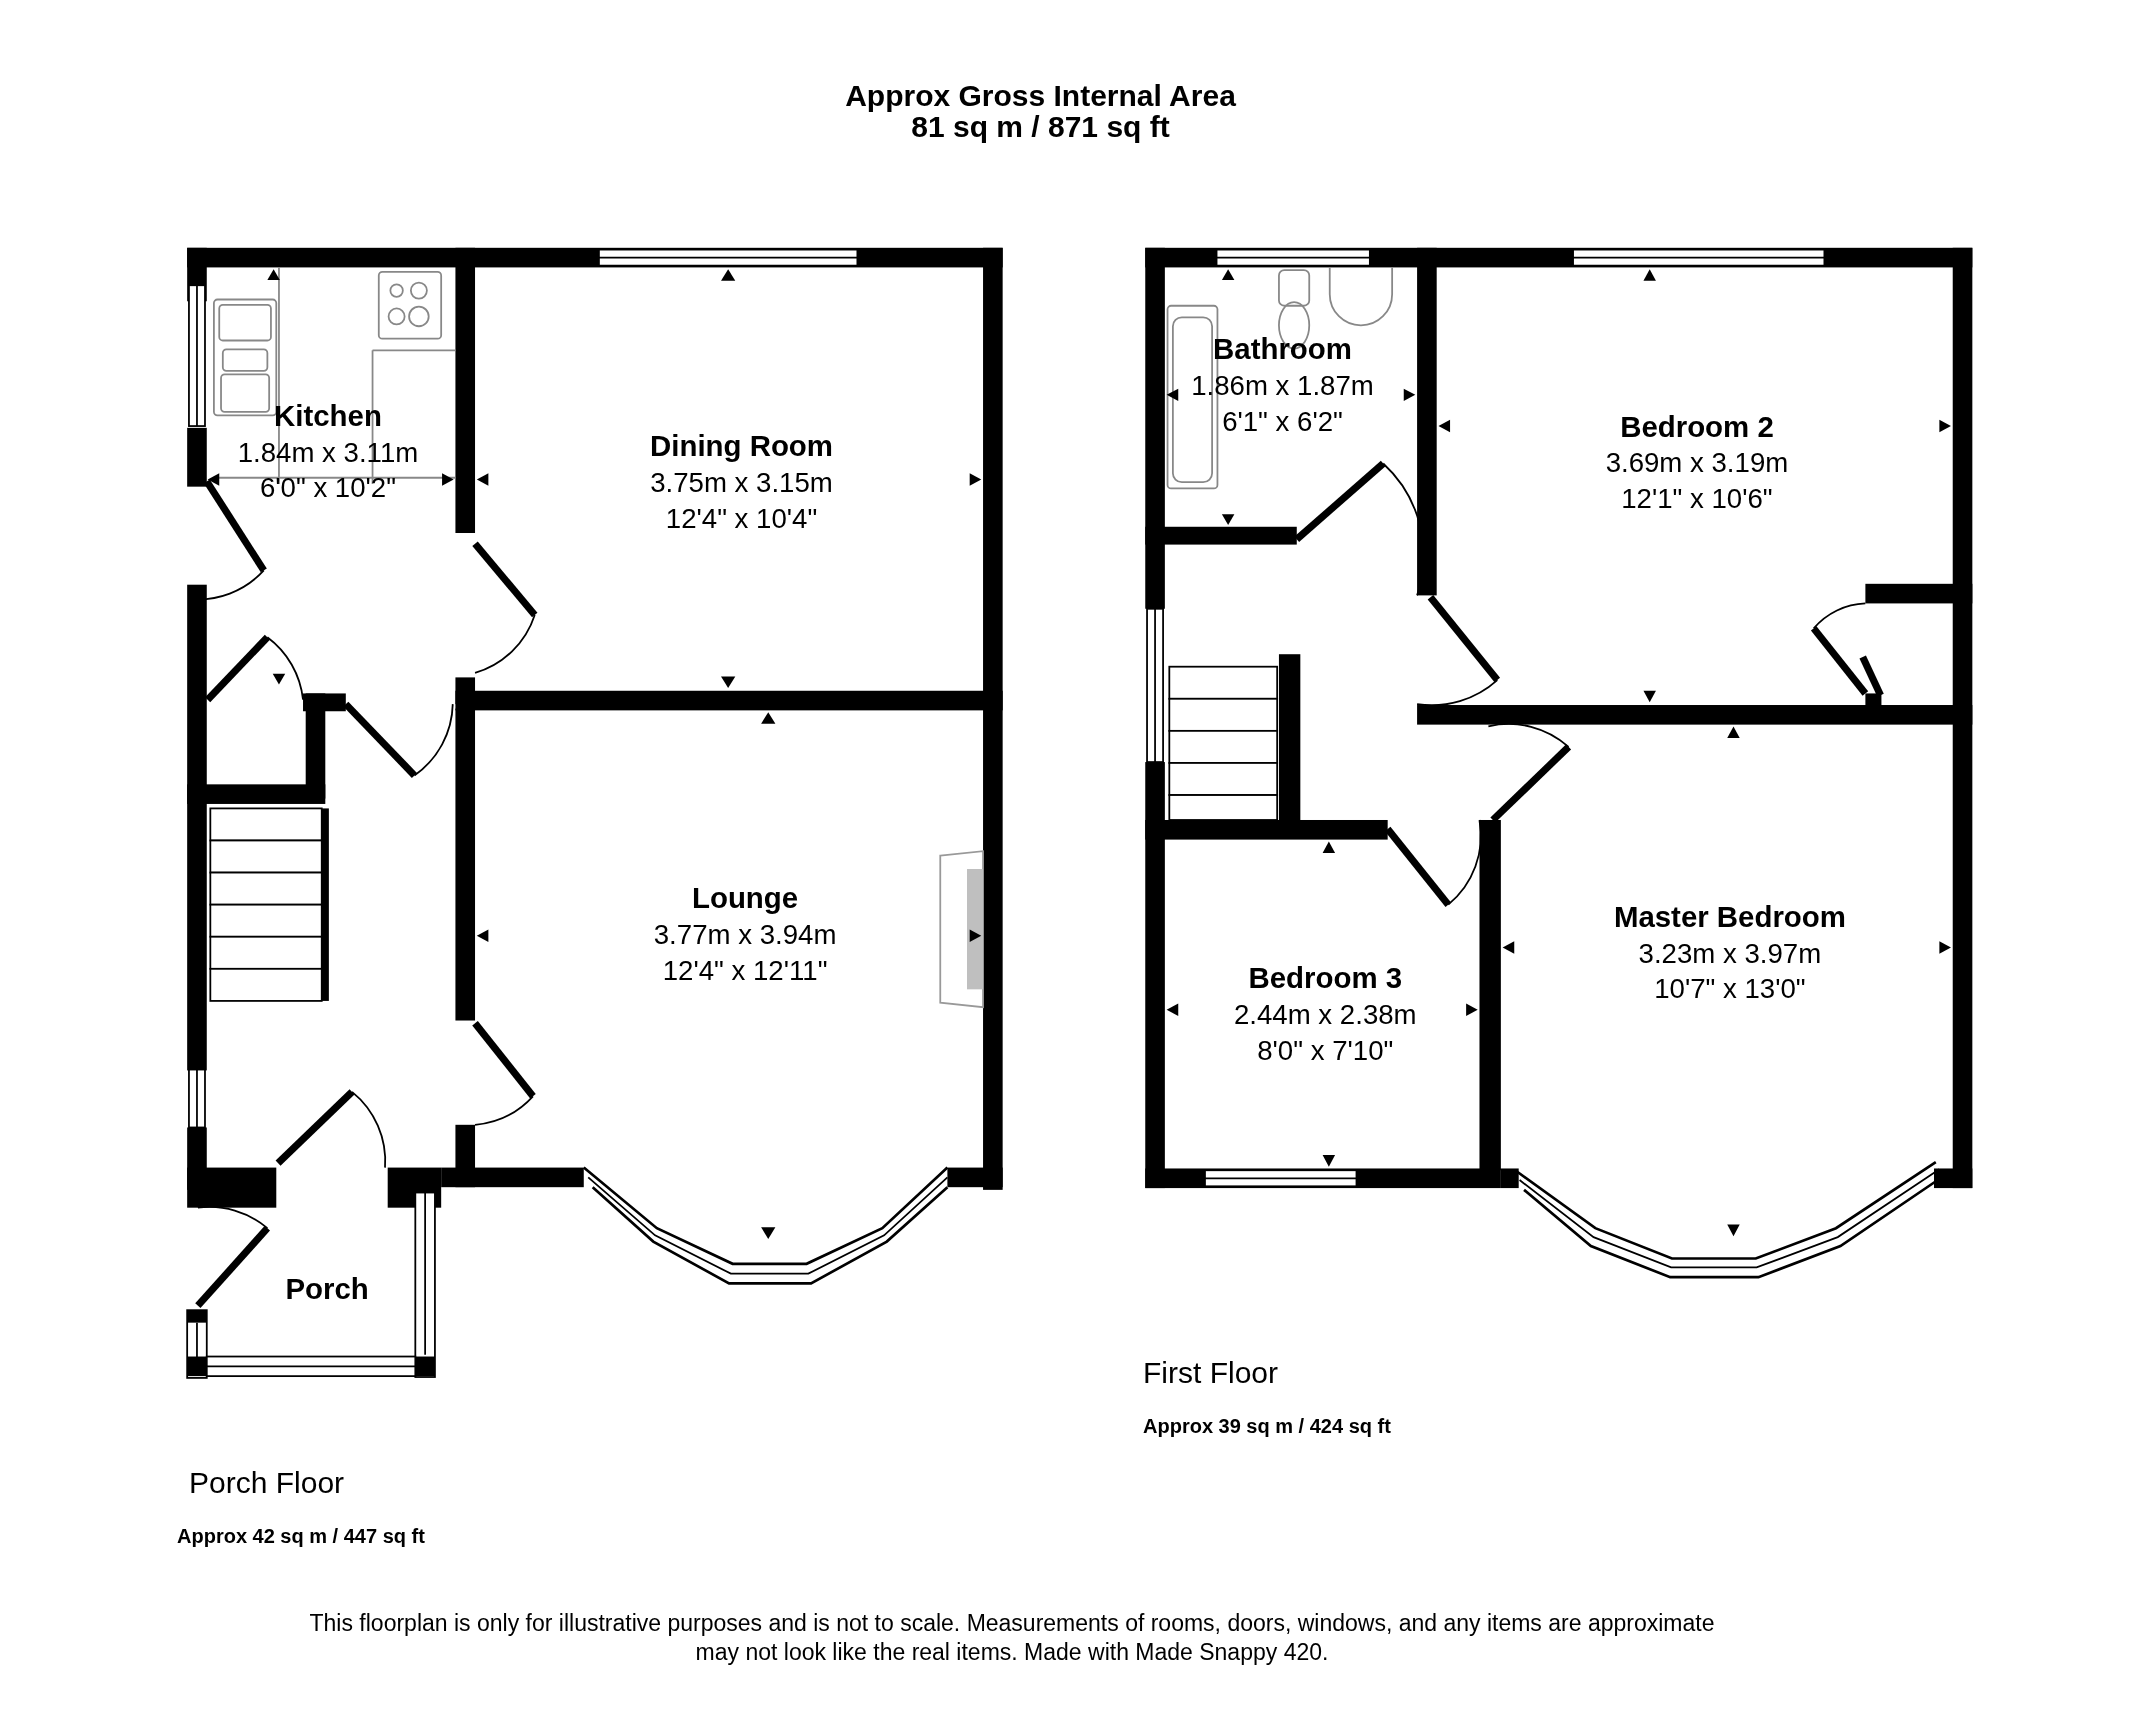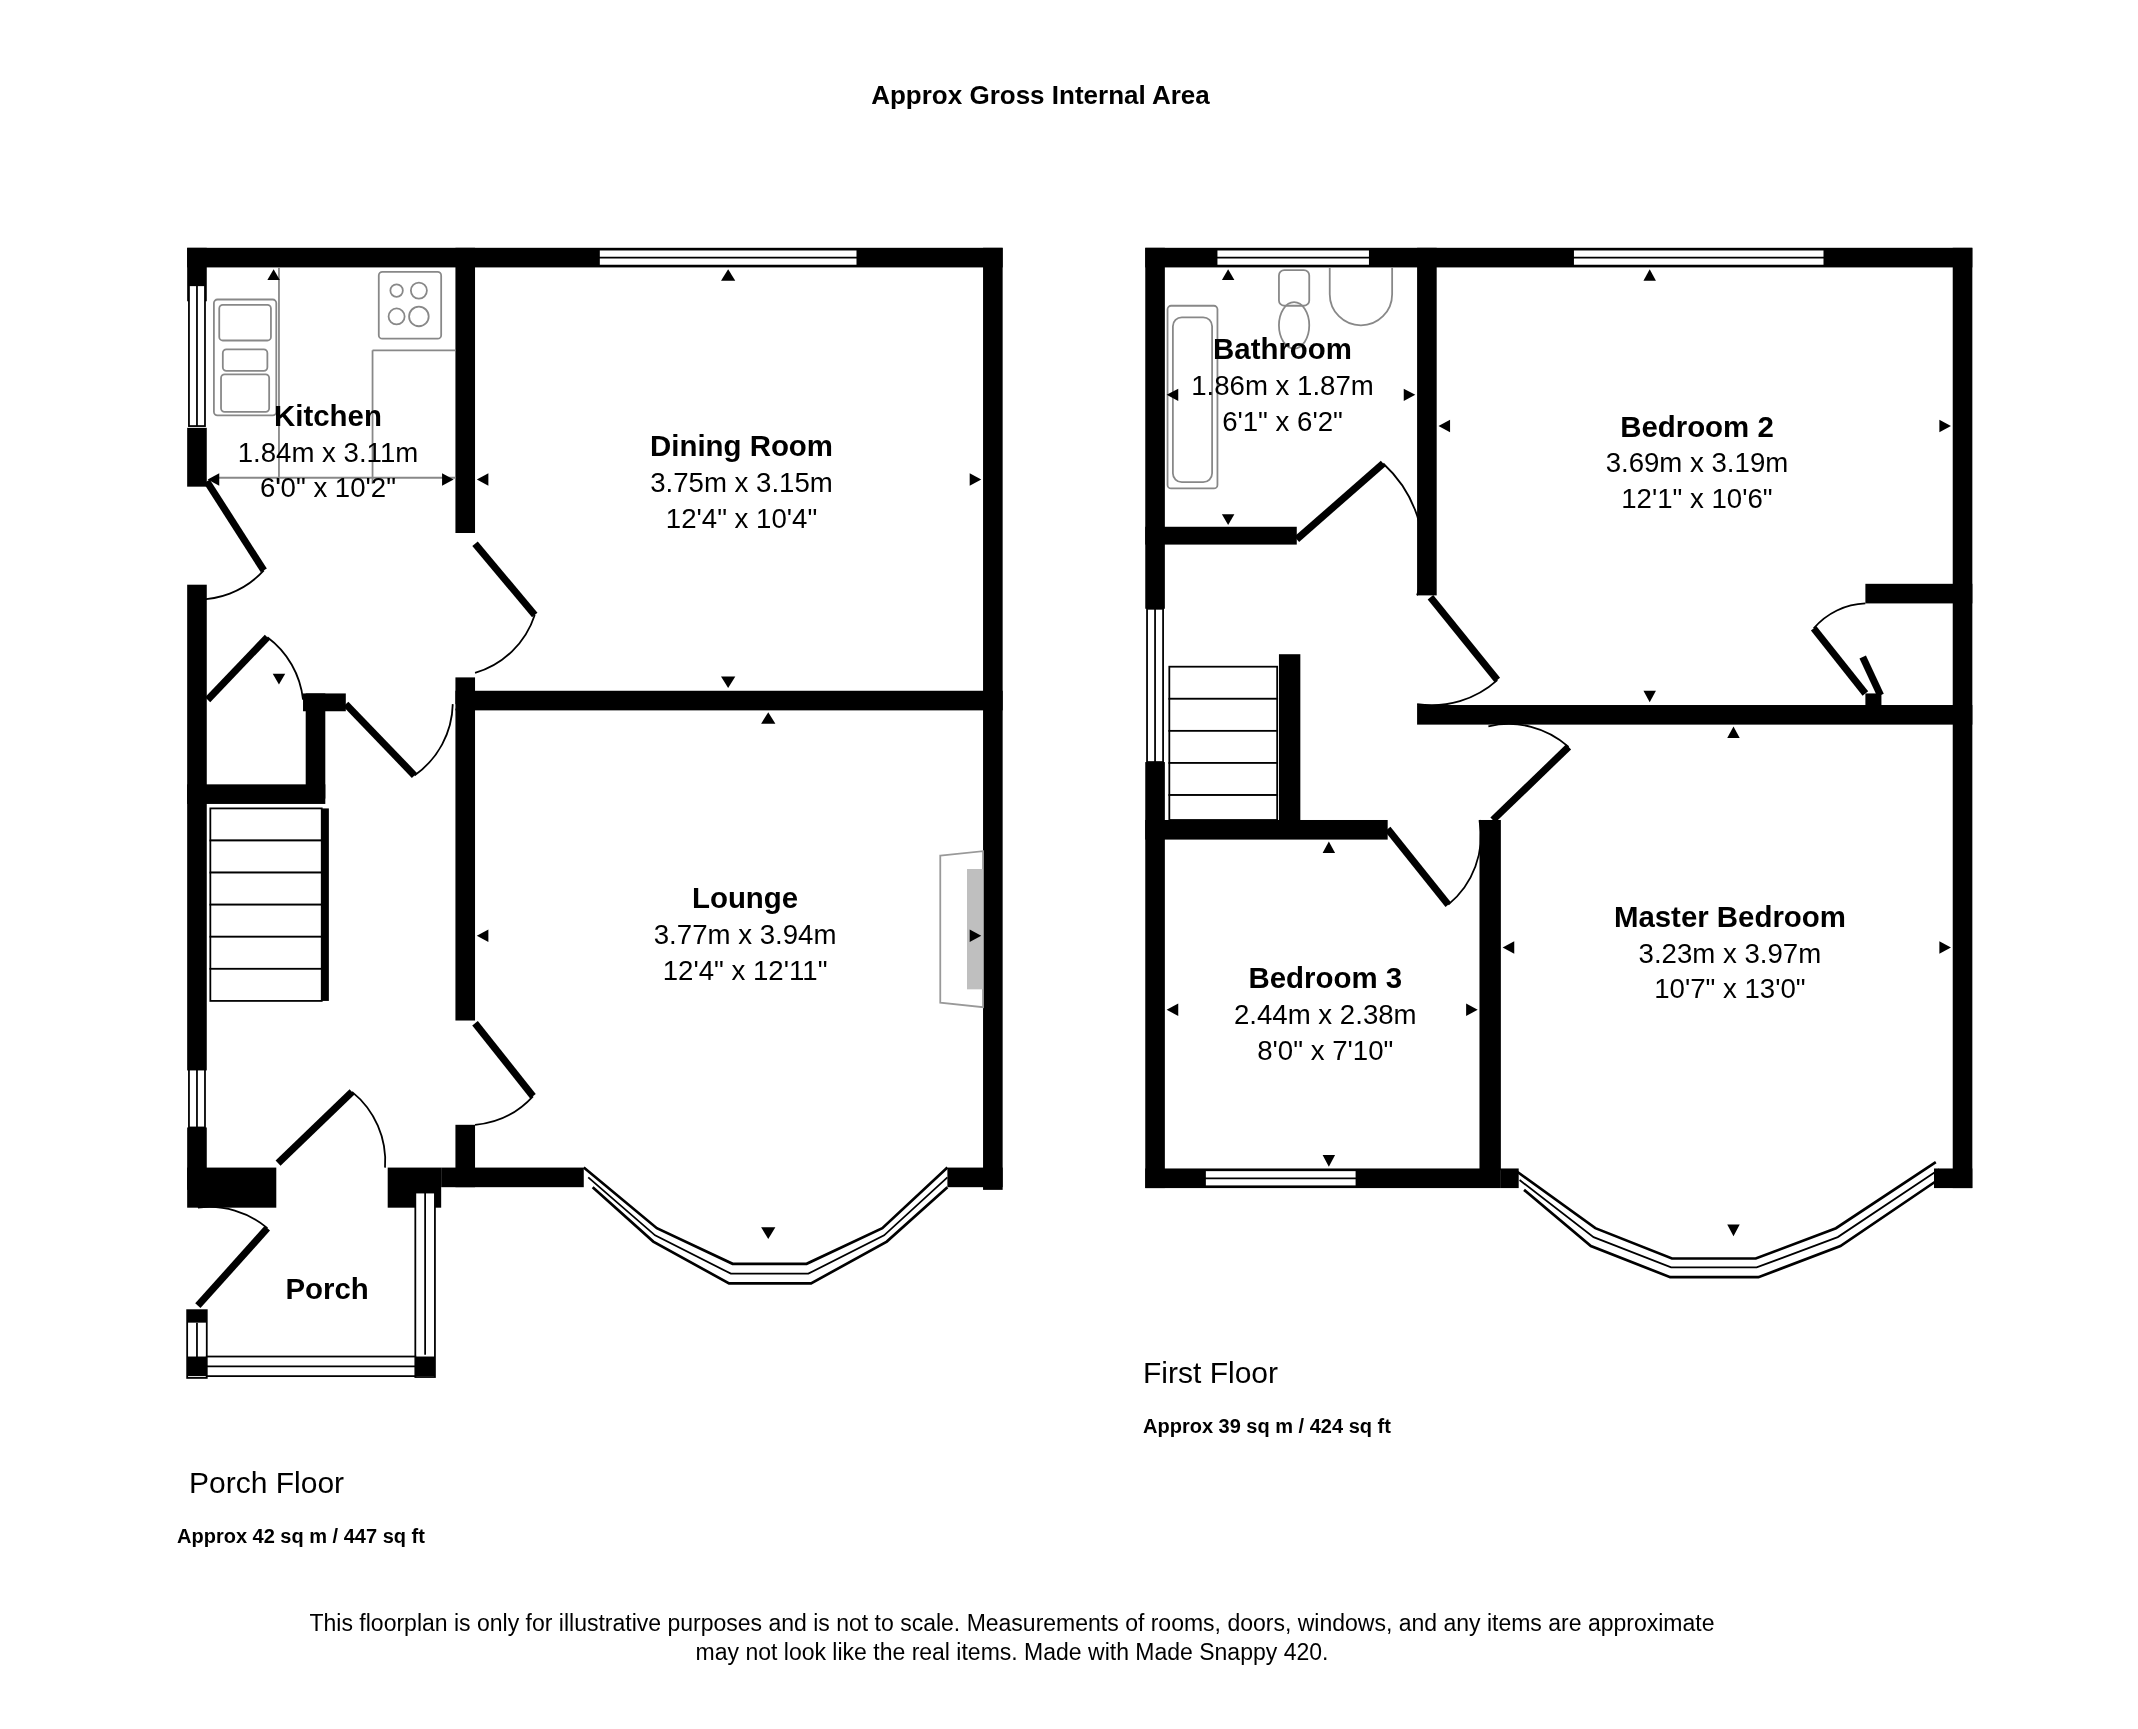--- a/index.html
+++ b/index.html
@@ -1,32 +1,33 @@
 <!DOCTYPE html>
 <html style="font-size:14.3px"><head>
 <meta charset="utf-8">
 <style>
   html, body { margin: 0; padding: 0; background: #ffffff; }
   body { width: 2139px; height: 1730px; position: relative; overflow: hidden;
          font-family: "Liberation Sans", "DejaVu Sans", sans-serif; color: #000; }
   .abs { position: absolute; }
-  .header { left: 0; width: 2081px; top: 80px; text-align: center; font-weight: bold; font-size: 26px; line-height: 31px; }
+  .header { left: 0; width: 2081px; top: 80px; text-align: center; font-weight: bold; font-size: 30px; line-height: 31px; }
   .floor-title { font-size: 30px; font-weight: normal; }
   .floor-area { font-size: 20px; font-weight: bold; }
   .disclaimer { left: 0; width: 2024px; top: 1609px; text-align: center; font-size: 23px; line-height: 29px; }
   svg#plan { position: absolute; left: 0; top: 0; }
   .room-name { font-weight: bold; font-size: 33px; }
   .room-dim { font-size: 31px; }
   text { font-family: "Liberation Sans", "DejaVu Sans", sans-serif; }
 </style>
 </head>
 <body>
 
 <div class="abs header">
   <div>Approx Gross Internal Area</div>
+  <div>81 sq m / 871 sq ft</div>
 </div>
 
 <svg id="plan" width="2139" height="1730" viewBox="0 0 2400 1941" xmlns="http://www.w3.org/2000/svg">
 
   <g fill="#000">
 
     <rect x="210" y="278" width="915" height="22"></rect>
 
     <rect x="672" y="280" width="290" height="18" fill="#fff" stroke="#000" stroke-width="2"></rect>
     <line x1="672" y1="289" x2="962" y2="289" stroke="#000" stroke-width="2"></line>

